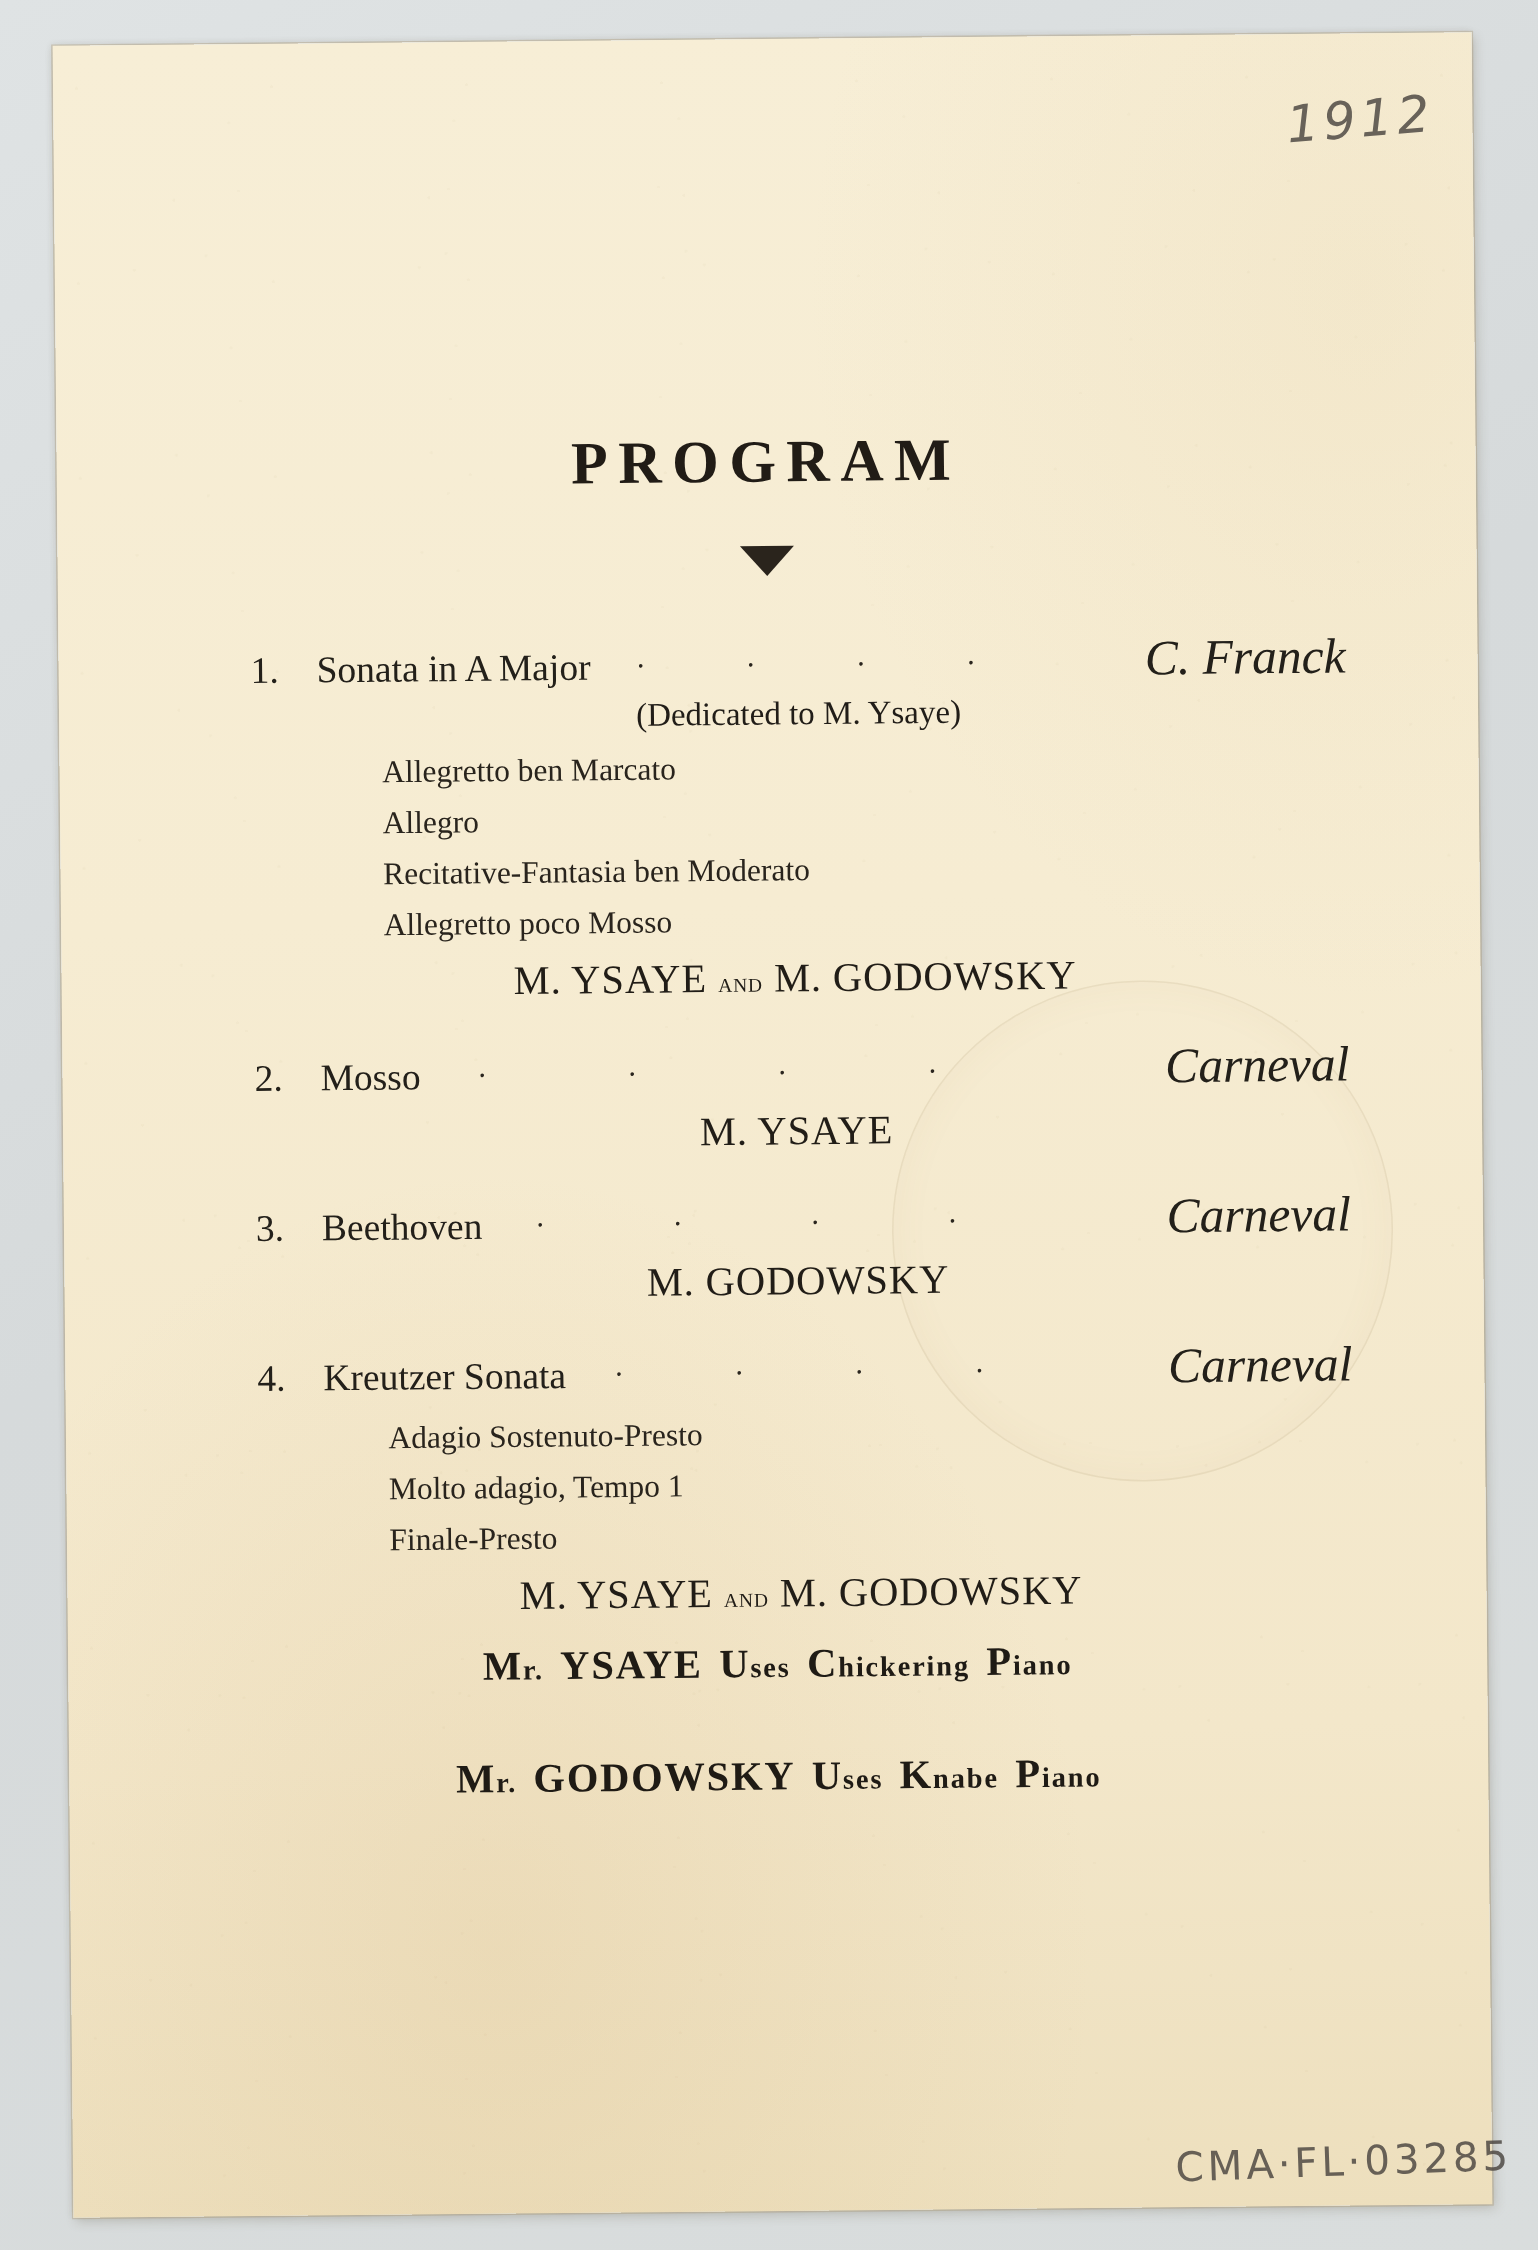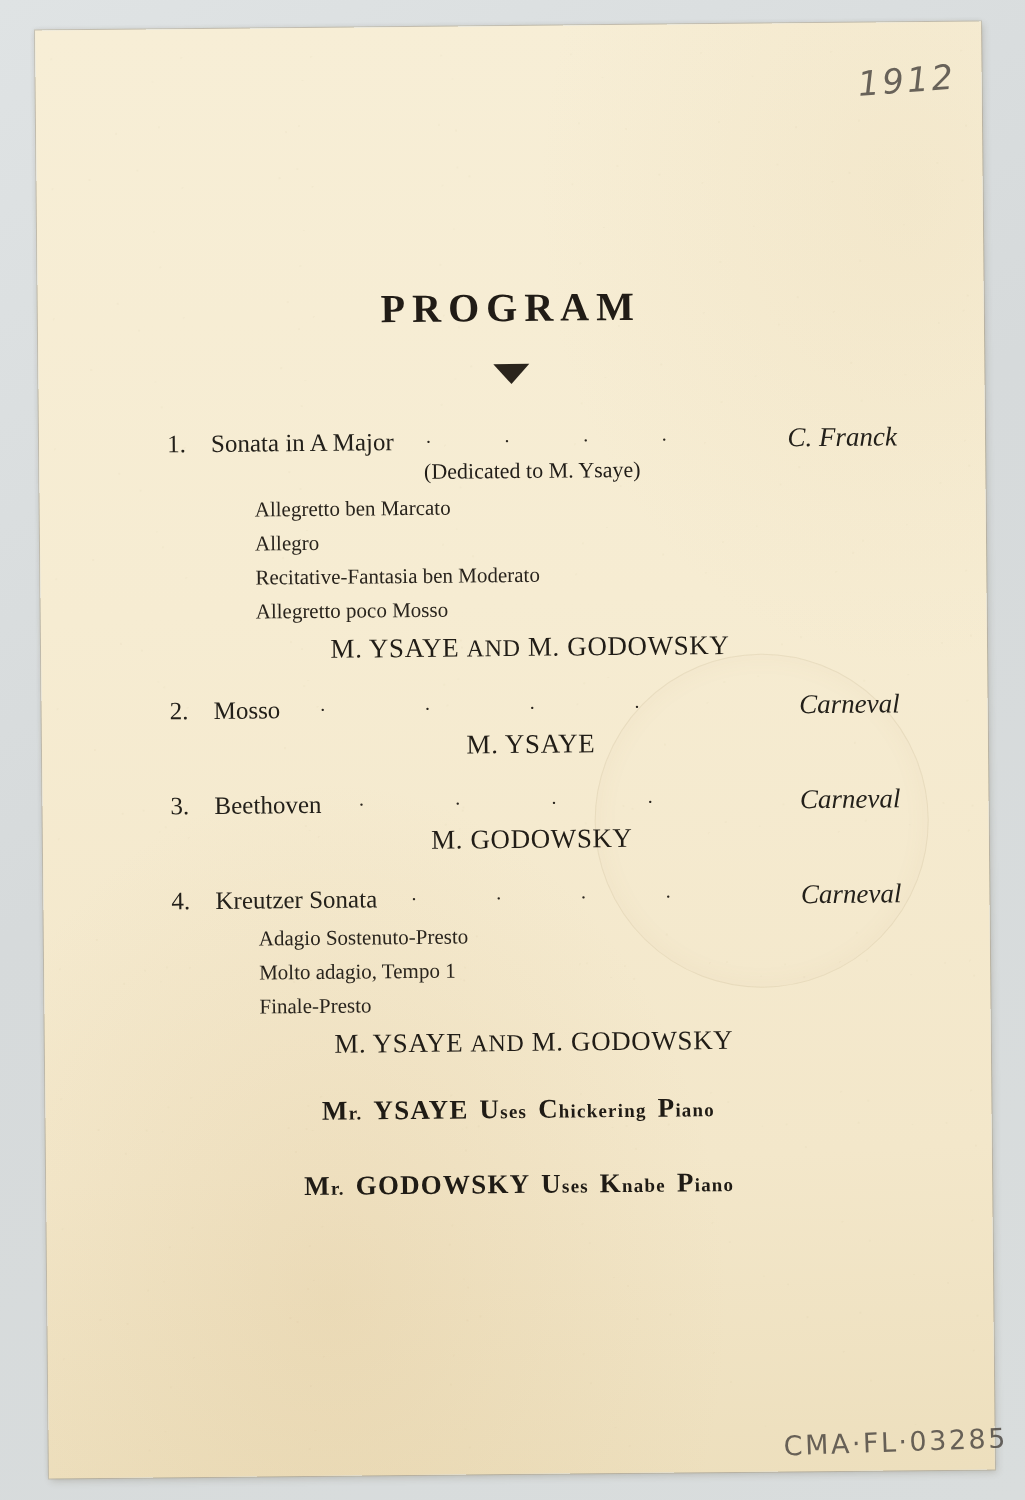--- a/index.html
+++ b/index.html
@@ -146,21 +146,21 @@
     position: absolute;
     bottom: 0.18em;
     font-size: 20px;
     line-height: 1;
     color: #2a251e;
   }
   .composer {
     font-style: italic;
     white-space: nowrap;
     text-align: right;
-    font-size: 27px;
+    font-size: 33px;
   }
 
   .dedication {
     text-align: center;
     font-size: 22px;
     margin-top: 2px;
     padding-left: 40px;
   }
 
   .movements {
@@ -175,21 +175,21 @@
 
   .performers {
     text-align: center;
     font-size: 27px;
     letter-spacing: 0.6px;
     margin-top: 6px;
     padding-left: 32px;
     color: #211d17;
   }
   .performers .small {
-    font-size: 24px;
+    font-size: 13px;
     letter-spacing: 0.6px;
   }
 
   .gap-a { height: 28px; }
   .gap-b { height: 26px; }
 
   
   #credits {
     position: absolute;
     top: 1068px;

